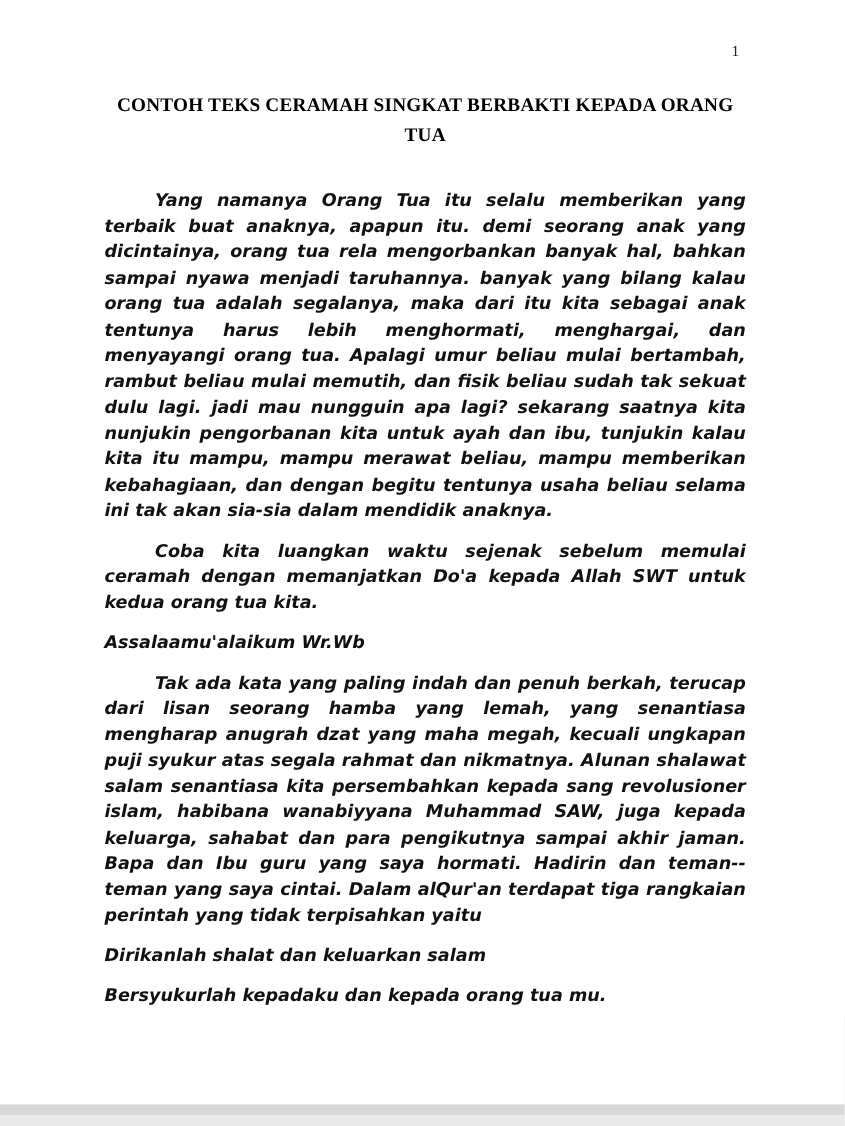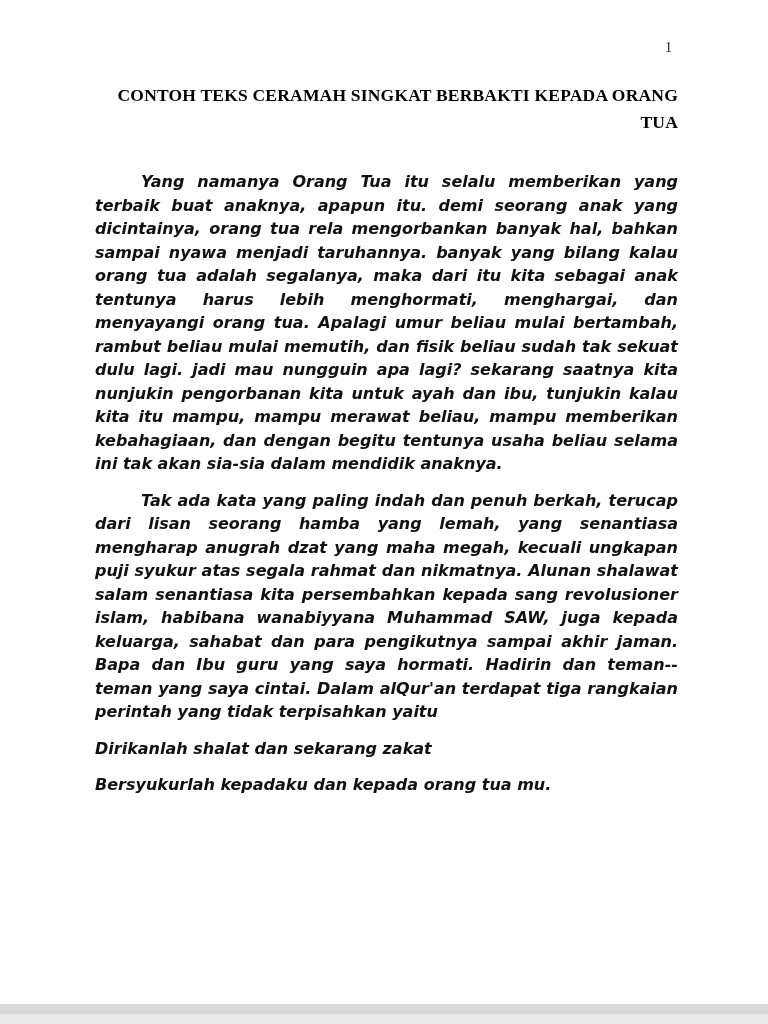--- a/index.html
+++ b/index.html
@@ -24,21 +24,21 @@
     font-size: 14px;
     color: #222222;
     margin: 0 6px 0 0;
     padding-top: 4px;
   }
   .doc-title {
     font-family: "Liberation Serif", serif;
     font-weight: bold;
     font-size: 17.5px;
     line-height: 27px;
-    text-align: right;
+    text-align: center;
     color: #000000;
     margin: 26px 0 0 0;
     letter-spacing: 0.2px;
   }
   .body-text {
     margin-top: 34px;
   }
   .para {
     font-family: "DejaVu Sans", sans-serif;
     font-size: 16px;
@@ -74,25 +74,27 @@
 <div class="page">
 
   <div class="page-number">1</div>
 
   <h1 class="doc-title">CONTOH TEKS CERAMAH SINGKAT BERBAKTI KEPADA ORANG TUA</h1>
 
   <div class="body-text">
 
     <p class="para indent">Yang namanya Orang Tua itu selalu memberikan yang terbaik buat anaknya, apapun itu. demi seorang anak yang dicintainya, orang tua rela mengorbankan banyak hal, bahkan sampai nyawa menjadi taruhannya. banyak yang bilang kalau orang tua adalah segalanya, maka dari itu kita sebagai anak tentunya harus lebih menghormati, menghargai, dan menyayangi orang tua. Apalagi umur beliau mulai bertambah, rambut beliau mulai memutih, dan fisik beliau sudah tak sekuat dulu lagi. jadi mau nungguin apa lagi? sekarang saatnya kita nunjukin pengorbanan kita untuk ayah dan ibu, tunjukin kalau kita itu mampu, mampu merawat beliau, mampu memberikan kebahagiaan, dan dengan begitu tentunya usaha beliau selama ini tak akan sia-sia dalam mendidik anaknya.</p>
 
+    <p class="para indent">Coba kita luangkan waktu sejenak sebelum memulai ceramah dengan memanjatkan Do'a kepada Allah SWT untuk kedua orang tua kita.</p>
 
+    <p class="para plain">Assalaamu'alaikum Wr.Wb</p>
 
     <p class="para indent">Tak ada kata yang paling indah dan penuh berkah, terucap dari lisan seorang hamba yang lemah, yang senantiasa mengharap anugrah dzat yang maha megah, kecuali ungkapan puji syukur atas segala rahmat dan nikmatnya. Alunan shalawat salam senantiasa kita persembahkan kepada sang revolusioner islam, habibana wanabiyyana Muhammad SAW, juga kepada keluarga, sahabat dan para pengikutnya sampai akhir jaman. Bapa dan Ibu guru yang saya hormati. Hadirin dan teman--teman yang saya cintai. Dalam alQur'an terdapat tiga rangkaian perintah yang tidak terpisahkan yaitu</p>
 
-    <p class="para plain">Dirikanlah shalat dan sekarang zakat</p>
+    <p class="para plain">Dirikanlah shalat dan keluarkan salam</p>
 
 
     <p class="para plain">Bersyukurlah kepadaku dan kepada orang tua mu.</p>
 
   </div>
 
   <div class="bottom-strip"></div>
 
 </div>
 

